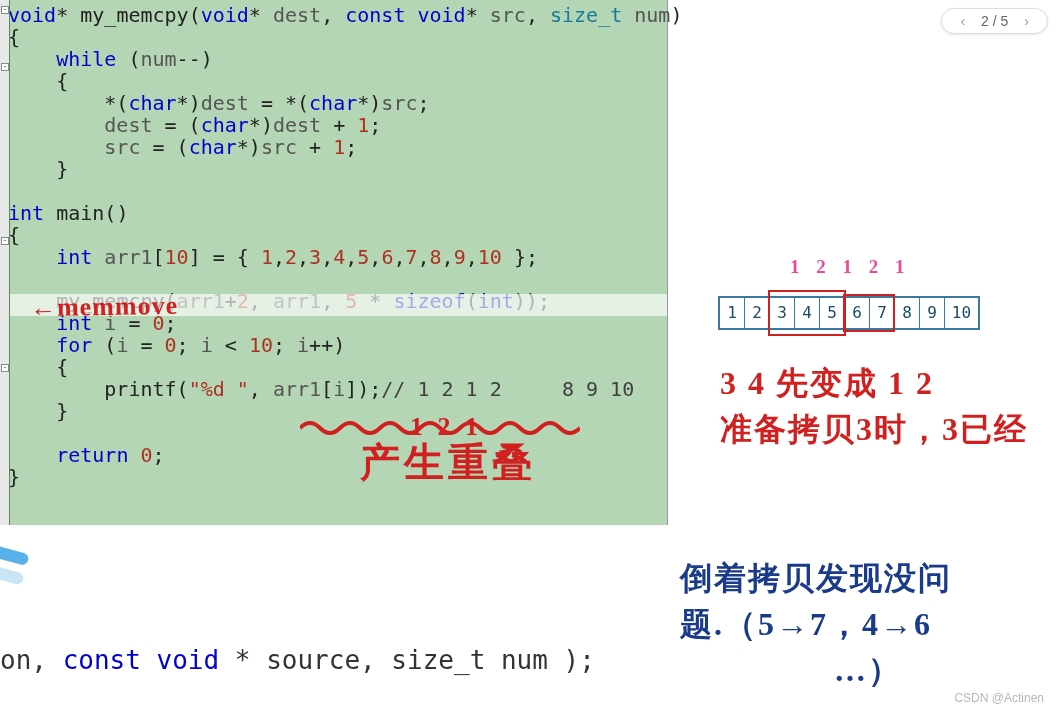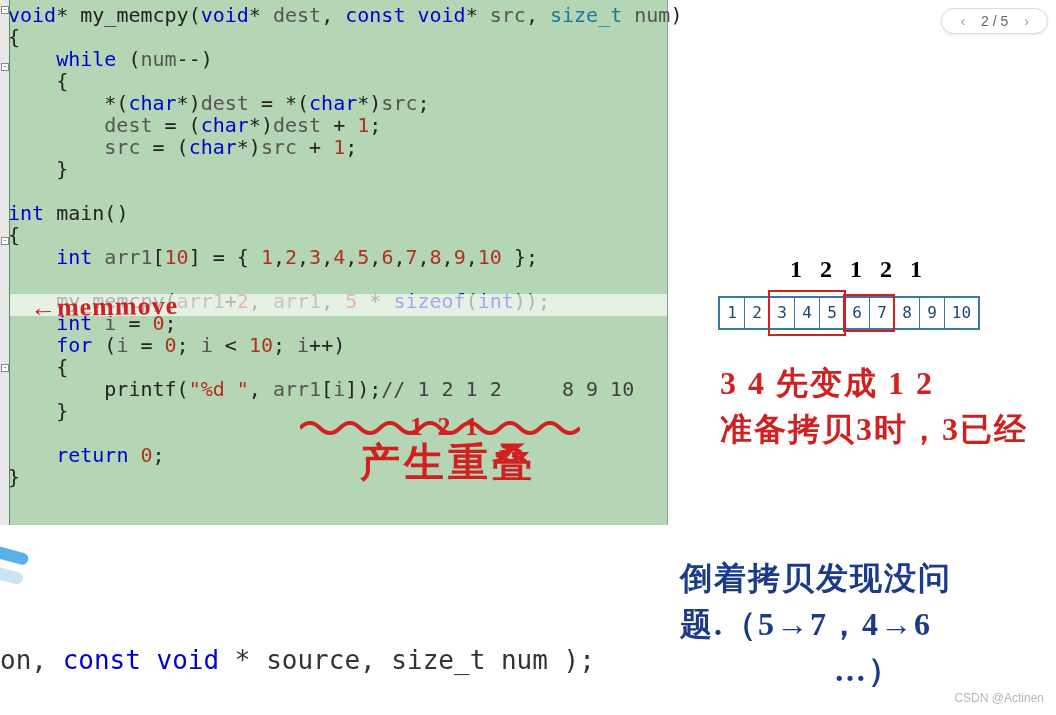--- a/index.html
+++ b/index.html
@@ -24,21 +24,21 @@
 
 .hand-121 { position: absolute; left: 410px; top: 395px; font-family: 'Comic Sans MS', cursive; font-size: 26px; font-weight: bold; color: #d02020; letter-spacing: 4px; margin-top: 17px; }
 .wavy { position: absolute; left: 300px; top: 418px; width: 280px; height: 20px; }
 .wavy svg { width: 100%; height: 100%; }
 .hand-overlap { position: absolute; left: 360px; top: 435px; font-family: 'STKaiti','KaiTi',cursive; font-size: 40px; font-weight: bold; color: #d02020; letter-spacing: 4px; }
 
 .array-box { position: absolute; left: 718px; top: 296px; display: flex; border: 2px solid #3a7aa0; height: 34px; }
 .cell { width: 25px; border-right: 1px solid #3a7aa0; text-align: center; line-height: 30px; font-size: 16px; color: #1a4a6a; }
 .cell:last-child { border-right: none; width: 33px; }
 .redbox { position: absolute; border: 2px solid #d02020; }
-.hand-12121 { position: absolute; left: 790px; top: 256px; font-family: 'Comic Sans MS', cursive; font-size: 24px; font-weight: bold; color: #000000; letter-spacing: 6px; }
+.hand-12121 { position: absolute; left: 790px; top: 256px; font-family: 'Comic Sans MS', cursive; font-size: 19px; font-weight: bold; color: #ec4899; letter-spacing: 6px; }
 
 .hand-note { position: absolute; font-family: 'STKaiti','KaiTi','Comic Sans MS',cursive; font-size: 32px; font-weight: bold; color: #d02020; line-height: 46px; letter-spacing: 2px; }
 .note-blue { color: #1a3a8a; }
 
 .pager { position: absolute; right: 8px; top: 8px; display: flex; align-items: center; background: #fff; border: 1px solid #ddd; border-radius: 20px; padding: 4px 10px; box-shadow: 0 1px 3px rgba(0,0,0,0.1); font-family: sans-serif; font-size: 14px; color: #666; }
 .pager .btn { padding: 0 8px; cursor: pointer; color: #999; }
 .pager .pg { padding: 0 8px; }
 
 .bottom-code { position: absolute; left: 0; top: 625px; font-family: Consolas, monospace; font-size: 26px; color: #333; white-space: pre; margin-top: 20px; }
 .bottom-code .kw2 { color: #0000d0; }

